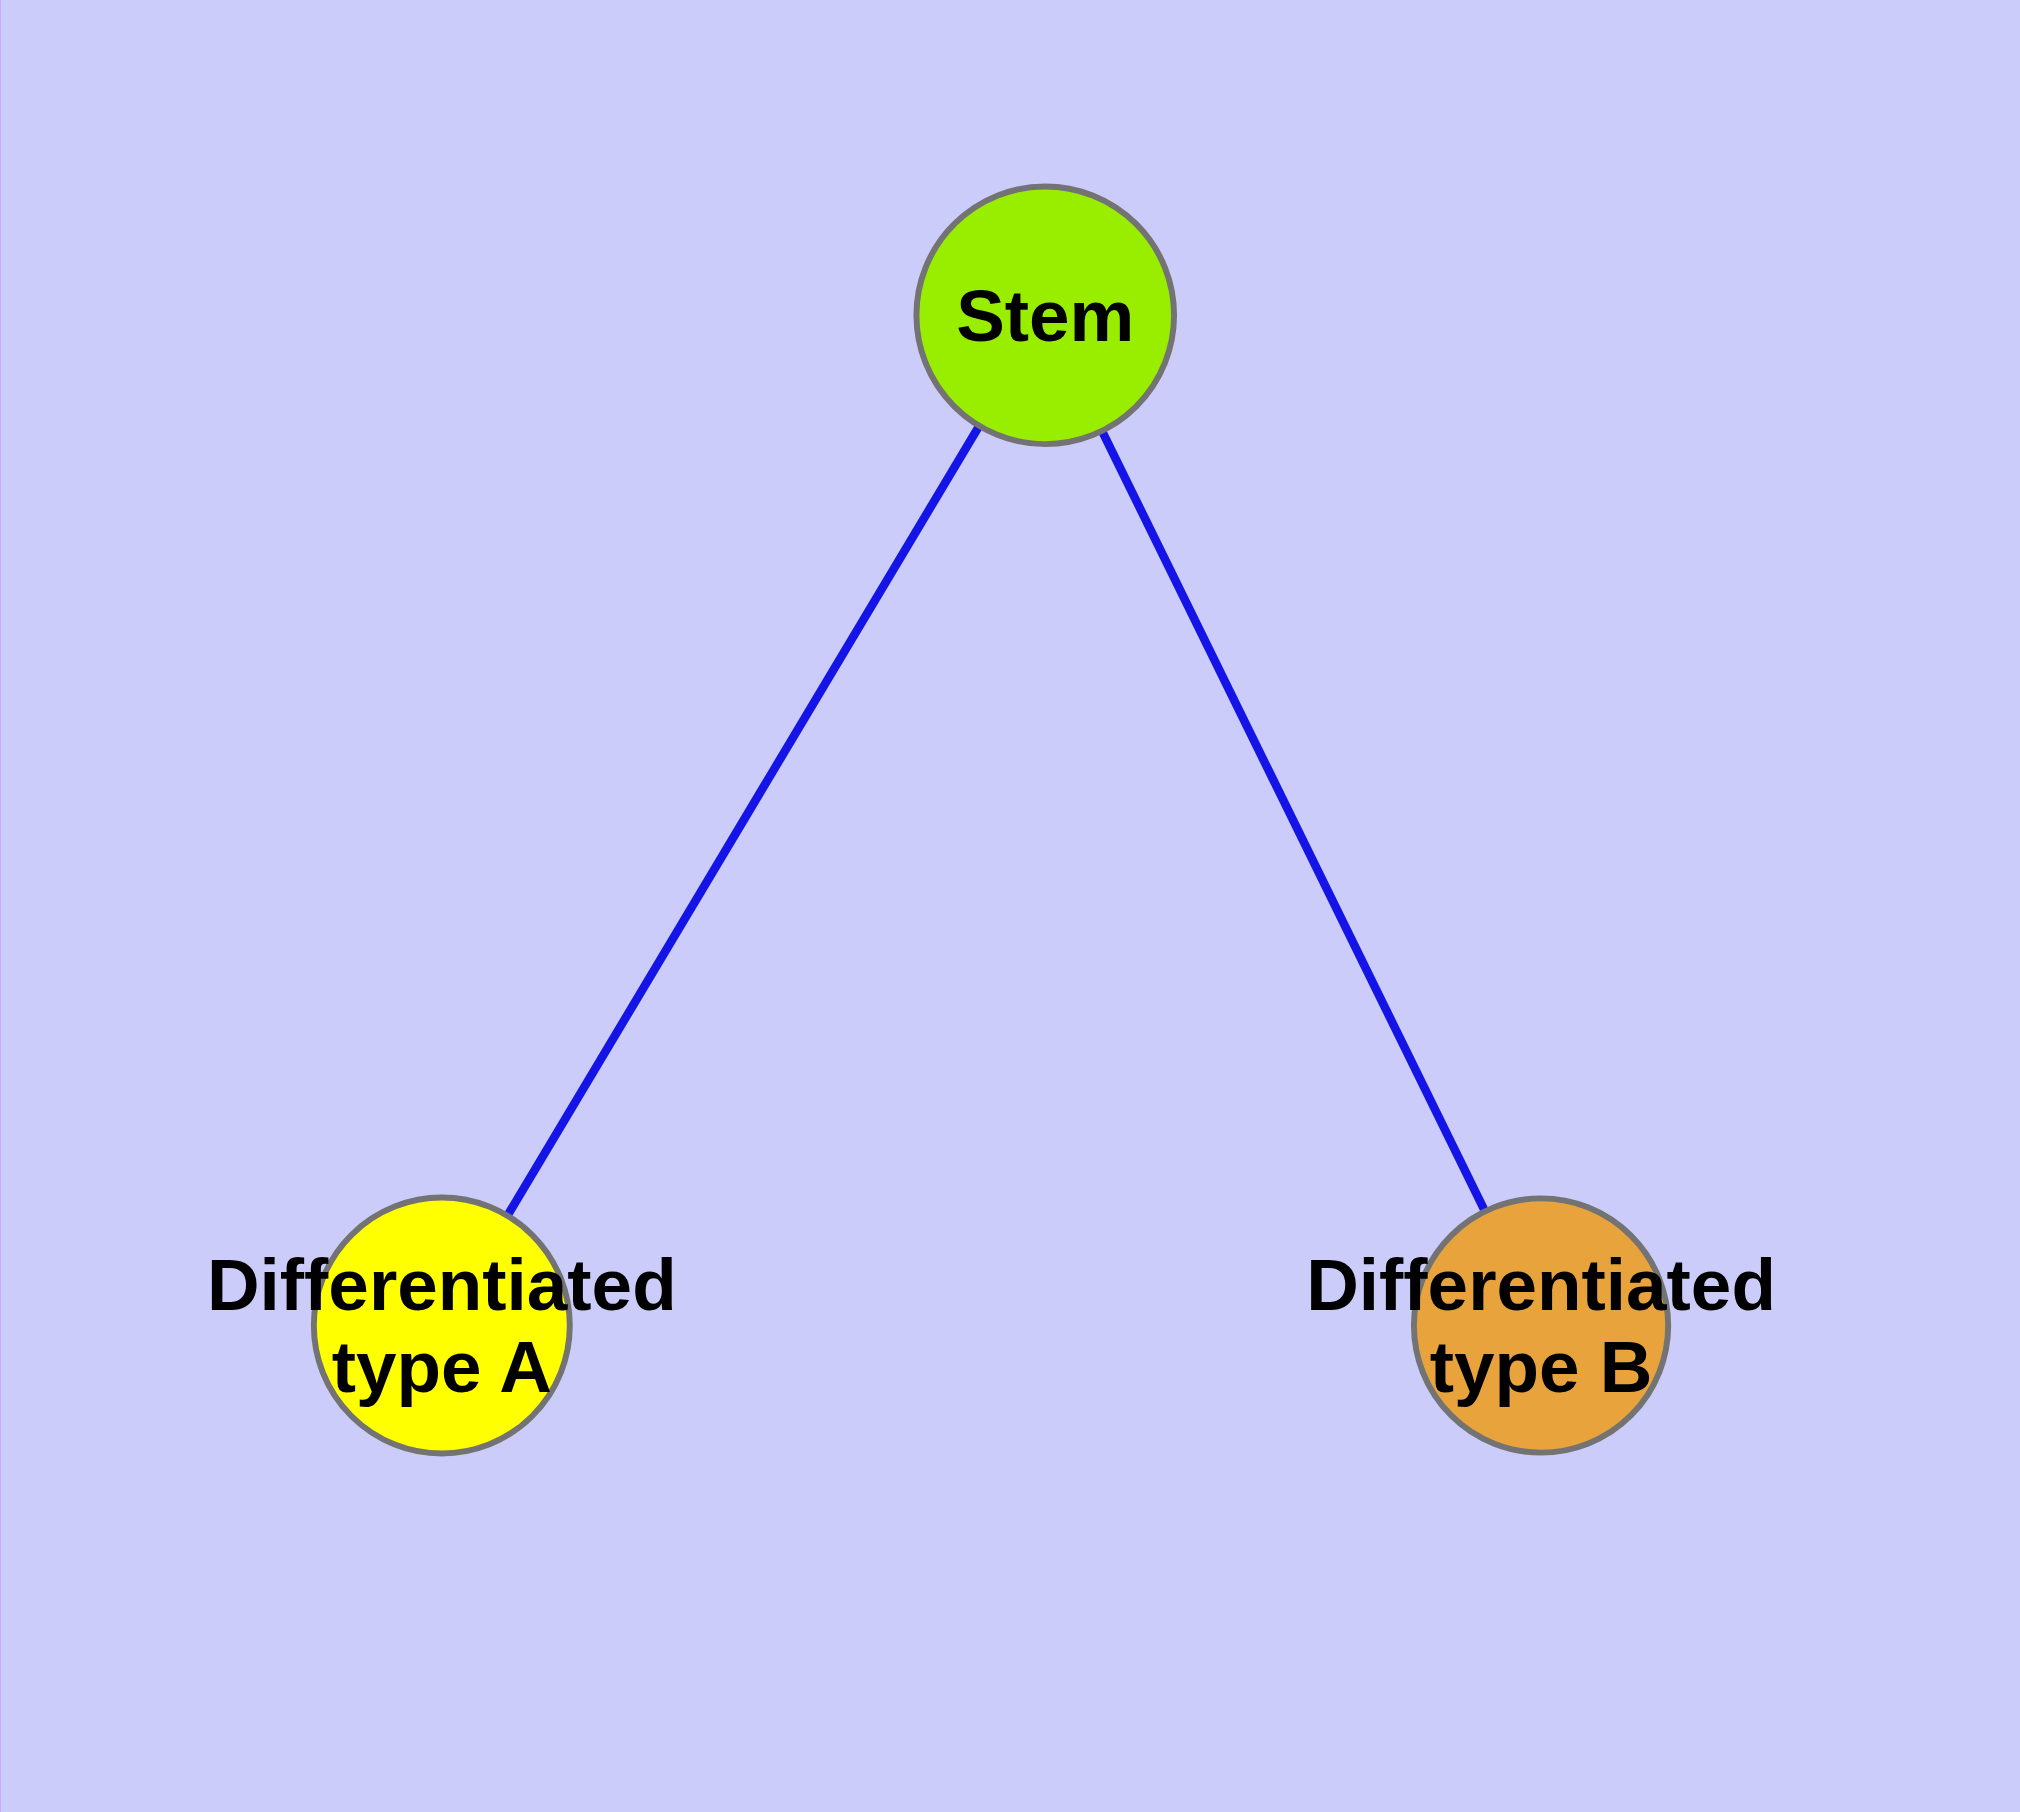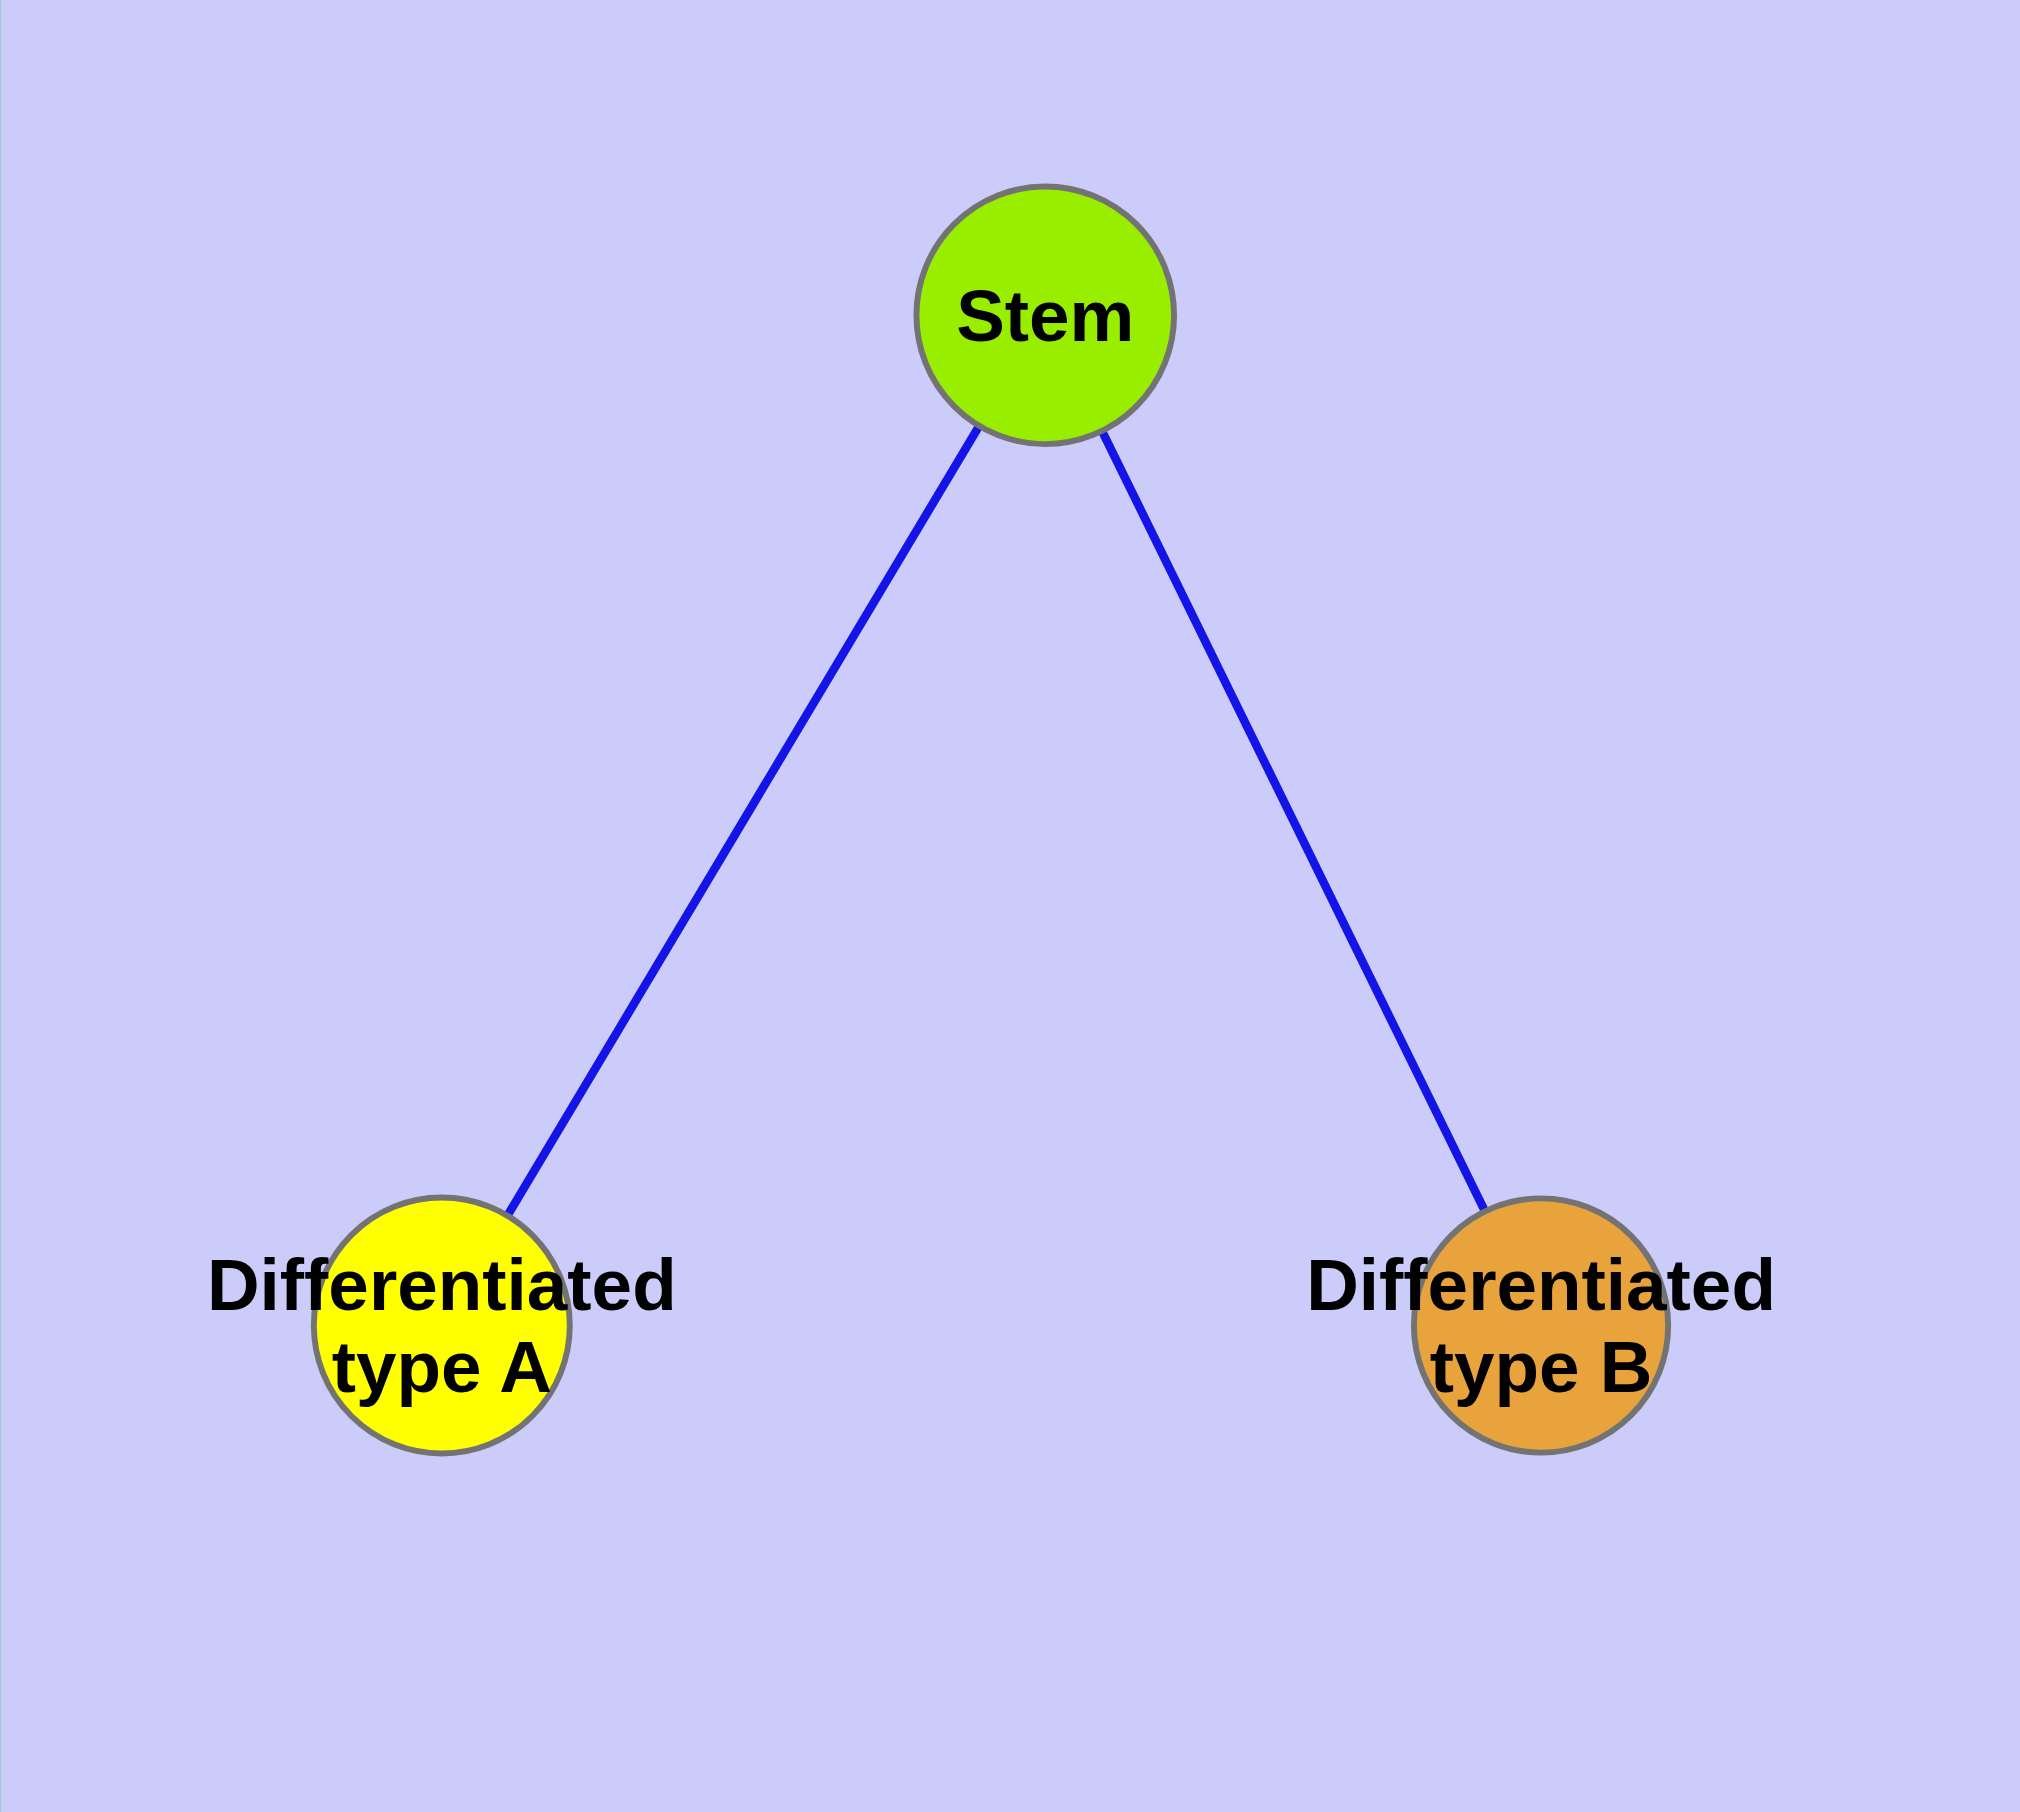--- a/index.html
+++ b/index.html
@@ -37,21 +37,21 @@
   }
   .node-label-line {
     font-family: "Liberation Sans", sans-serif;
     font-weight: bold;
     fill: #000000;
   }
 </style>
 </head>
 <body>
 
-<div id="graph-canvas" style="background: #22c55e; text-align: center;">
+<div id="graph-canvas" style="background: #d946ef; text-align: center;">
 
   <svg id="graph-svg" viewBox="0 0 2384 2138" xmlns="http://www.w3.org/2000/svg">
 
     <rect id="bg-rect" x="0" y="0" width="2384" height="2138" fill="#ccccfa"></rect>
 
     <g id="edges-layer">
       <line id="edge-stem-diff_a" x1="1233" y1="372" x2="521" y2="1564" stroke="#1414e6" stroke-width="10" stroke-linecap="butt"></line>
       <line id="edge-stem-diff_b" x1="1233" y1="372" x2="1818" y2="1564" stroke="#1414e6" stroke-width="10" stroke-linecap="butt"></line>
     </g>
 

